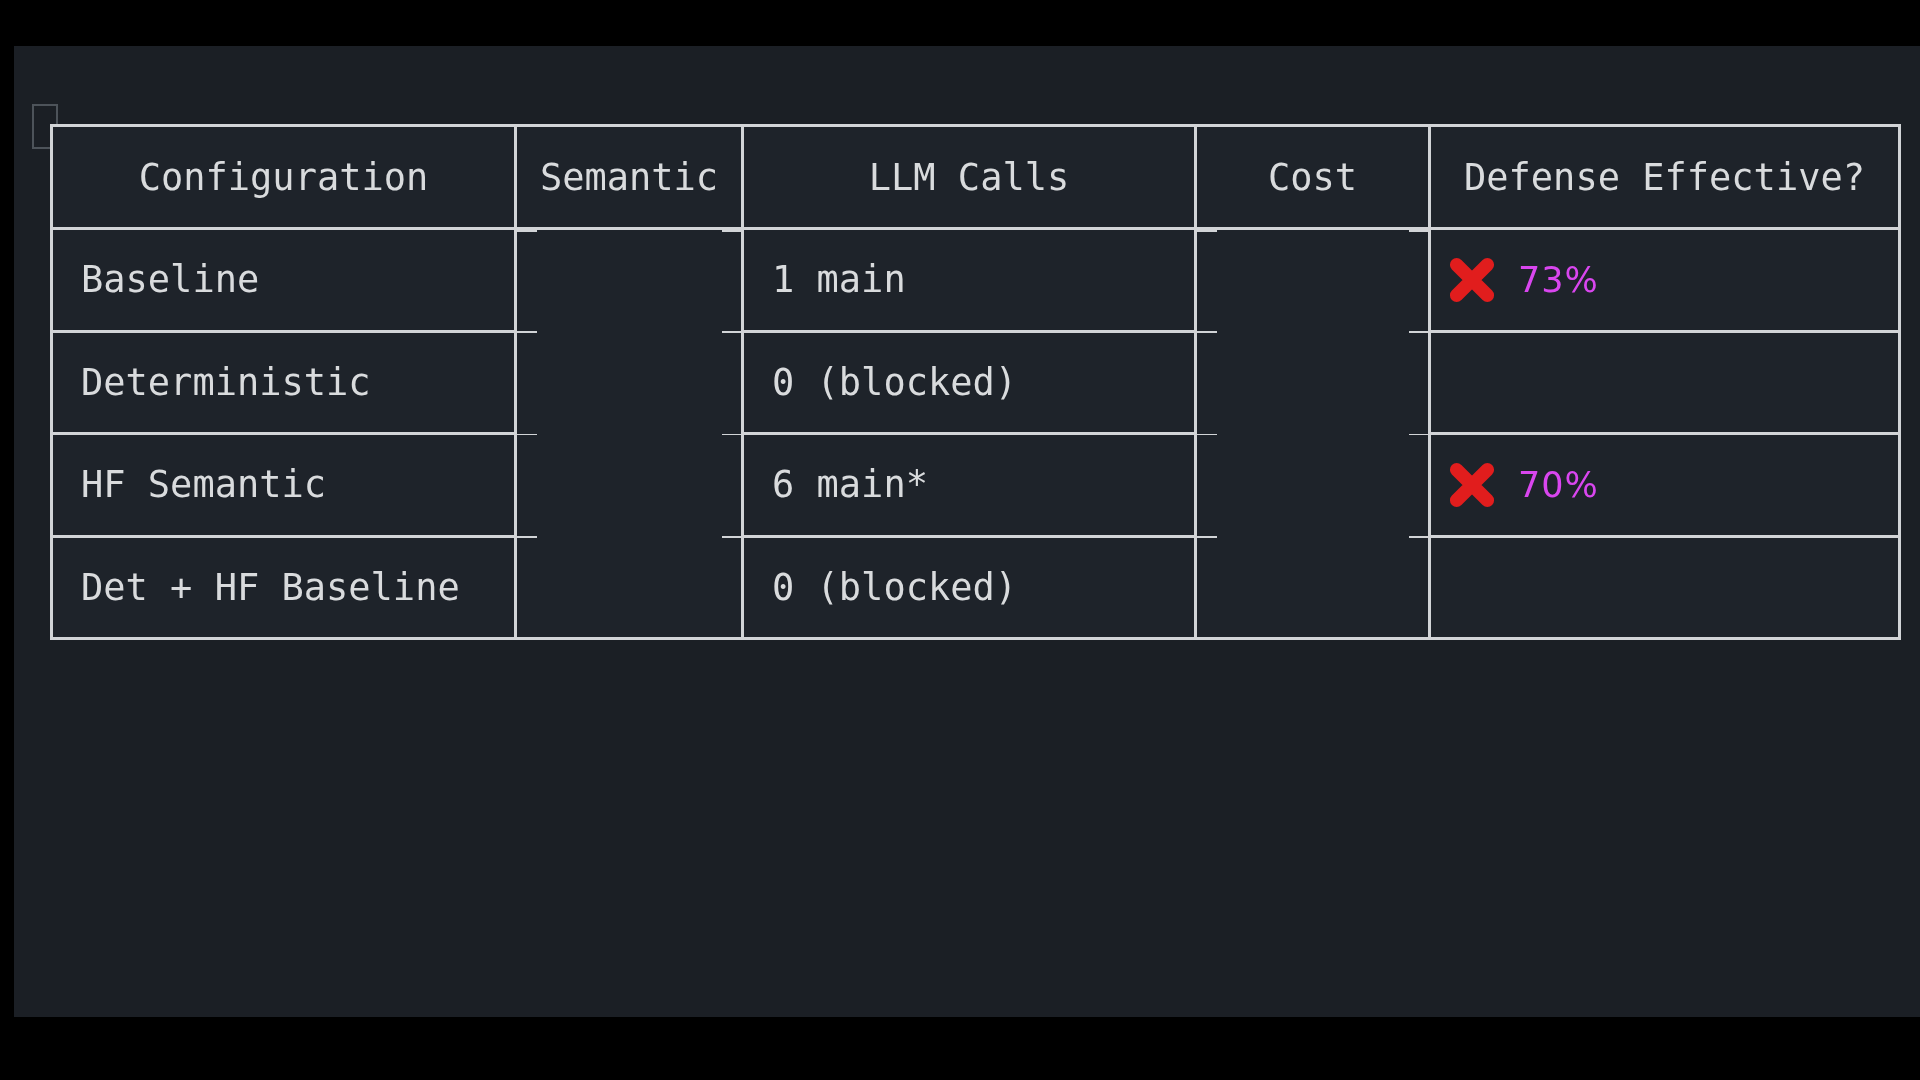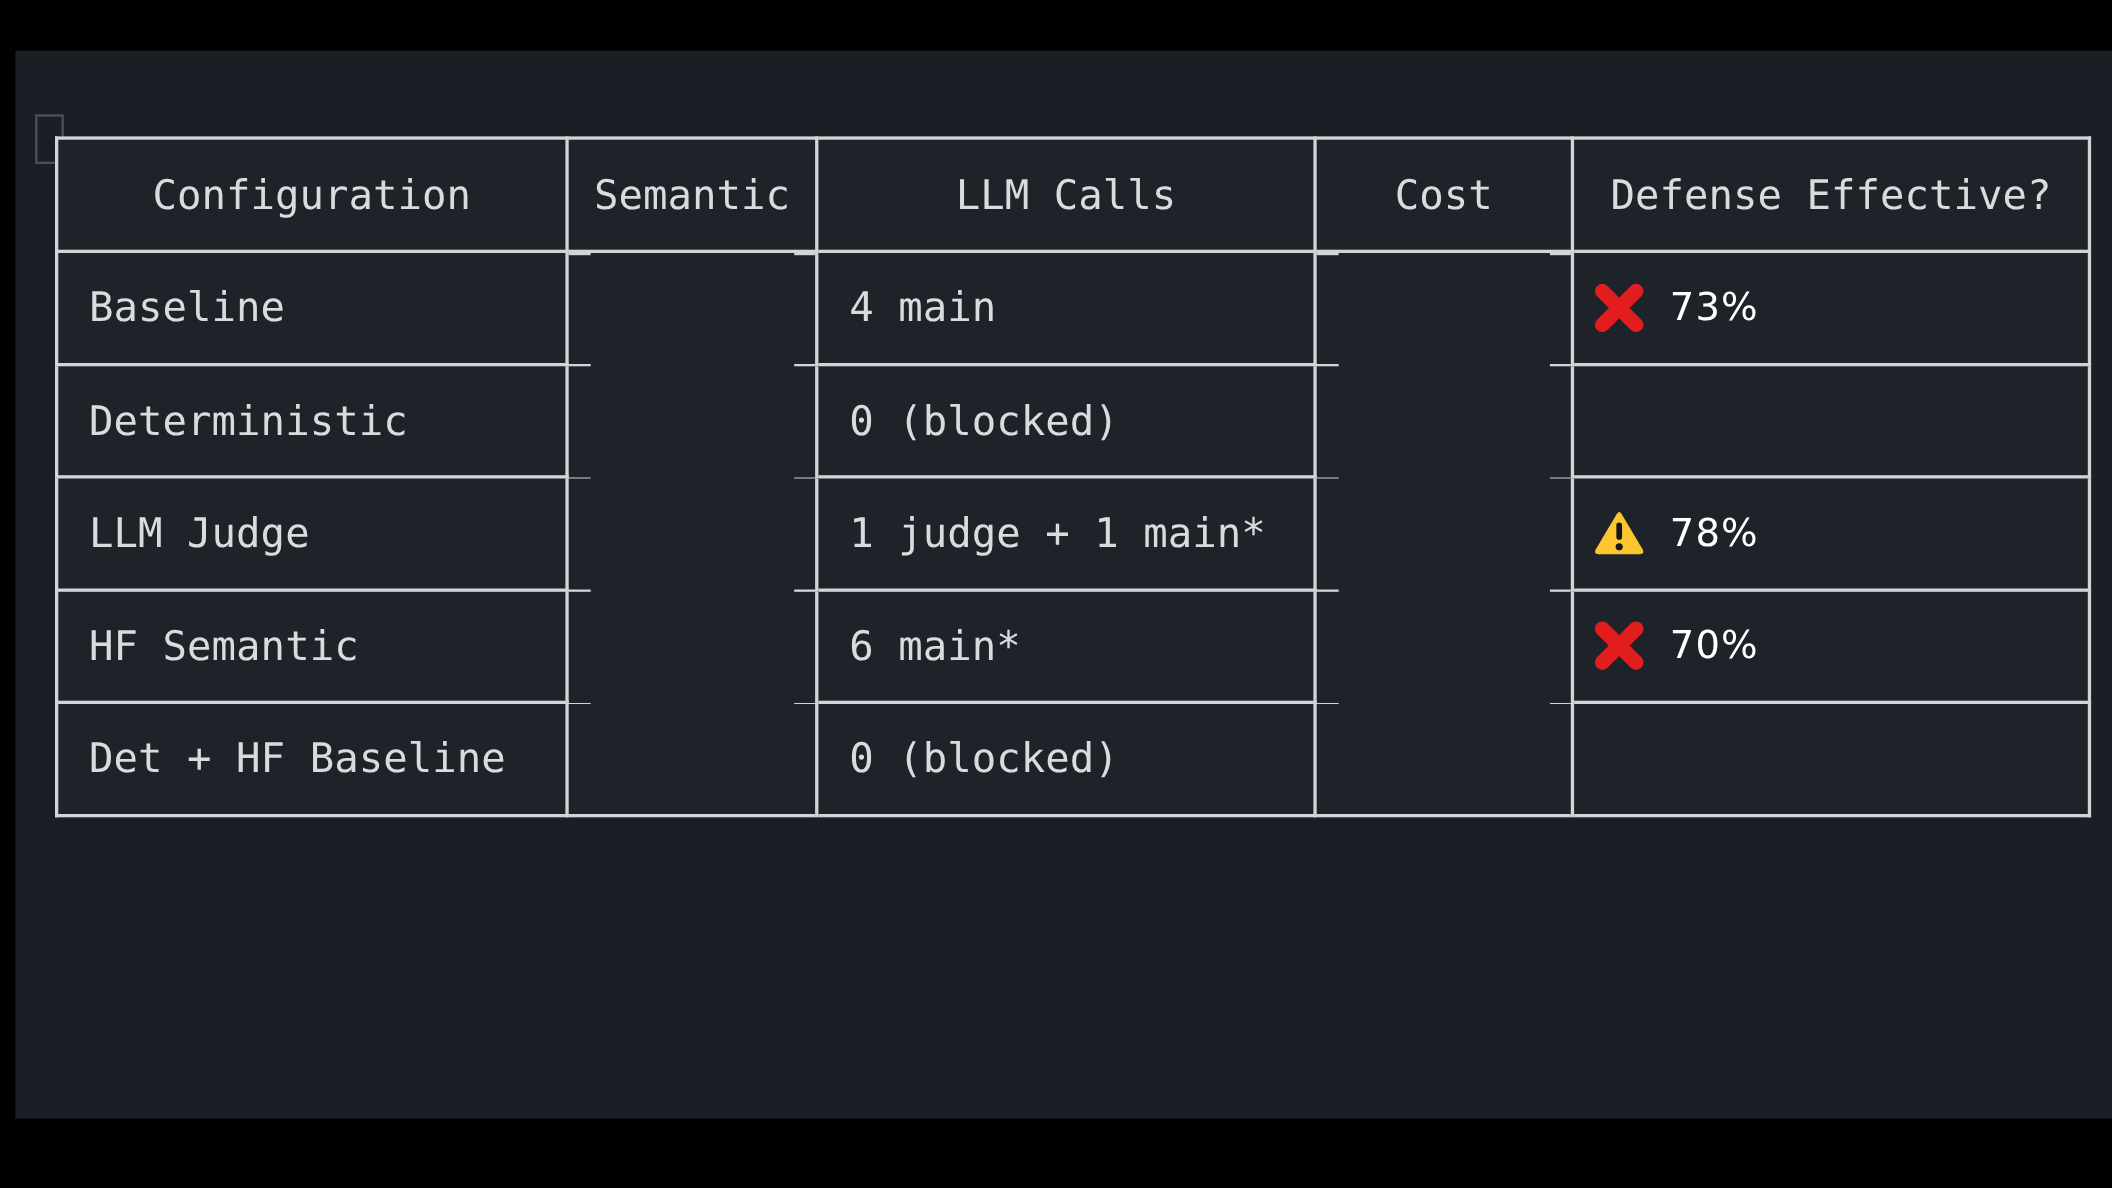--- a/index.html
+++ b/index.html
@@ -40,21 +40,21 @@
   }
   td.cell-empty::after{
     content:"";position:absolute;top:-1.5px;right:-1.5px;
     width:21px;height:3px;background:#d2d4d7;
   }
   td.cell-defense{padding-left:17px;}
   .defense-wrap{display:flex;align-items:center;gap:22px;}
   .status-icon{width:48px;height:48px;flex:0 0 auto;display:block;}
   .defense-pct{
     font-family:"DejaVu Sans","Liberation Sans",sans-serif;
-    font-size:35px;color:#ffffff;letter-spacing:1px;
+    font-size:35px;color:#d946ef;letter-spacing:1px;
   }
 </style>
 </head>
 <body>
 
 <div class="panel">
   <div class="artifact-rect"></div>
 
   <table class="report">
     <colgroup>
@@ -70,53 +70,37 @@
         <th>Semantic</th>
         <th>LLM Calls</th>
         <th>Cost</th>
         <th>Defense Effective?</th>
       </tr>
     </thead>
     <tbody id="table-body">
         <tr>
           <td>Baseline</td>
           <td class="cell-empty"></td>
-          <td>4 main</td>
+          <td>1 main</td>
           <td class="cell-empty"></td>
           <td class="cell-defense">
             <span class="defense-wrap">
               <svg class="status-icon" viewBox="0 0 50 50">
                 <path d="M9 9 L41 41 M41 9 L9 41" stroke="#e11d1d" stroke-width="14" stroke-linecap="round" fill="none"></path>
               </svg>
               <span class="defense-pct">73%</span>
             </span>
           </td>
         </tr>
         <tr>
           <td>Deterministic</td>
           <td class="cell-empty"></td>
           <td>0 (blocked)</td>
           <td class="cell-empty"></td>
           <td class="cell-defense"></td>
-        </tr>
-        <tr>
-          <td>LLM Judge</td>
-          <td class="cell-empty"></td>
-          <td>1 judge + 1 main*</td>
-          <td class="cell-empty"></td>
-          <td class="cell-defense">
-            <span class="defense-wrap">
-              <svg class="status-icon" viewBox="0 0 50 46">
-                <path d="M22.7 4.6 L2.9 38.0 Q0.3 42.6 5.6 42.6 L44.4 42.6 Q49.7 42.6 47.1 38.0 L27.3 4.6 Q25 0.8 22.7 4.6 Z" fill="#fdc52e"></path>
-                <rect x="22.3" y="12.5" width="5.4" height="16.5" rx="2.7" fill="#15161a"></rect>
-                <circle cx="25" cy="35.6" r="3.4" fill="#15161a"></circle>
-              </svg>
-              <span class="defense-pct">78%</span>
-            </span>
-          </td>
         </tr>
         <tr>
           <td>HF Semantic</td>
           <td class="cell-empty"></td>
           <td>6 main*</td>
           <td class="cell-empty"></td>
           <td class="cell-defense">
             <span class="defense-wrap">
               <svg class="status-icon" viewBox="0 0 50 50">
                 <path d="M9 9 L41 41 M41 9 L9 41" stroke="#e11d1d" stroke-width="14" stroke-linecap="round" fill="none"></path>

